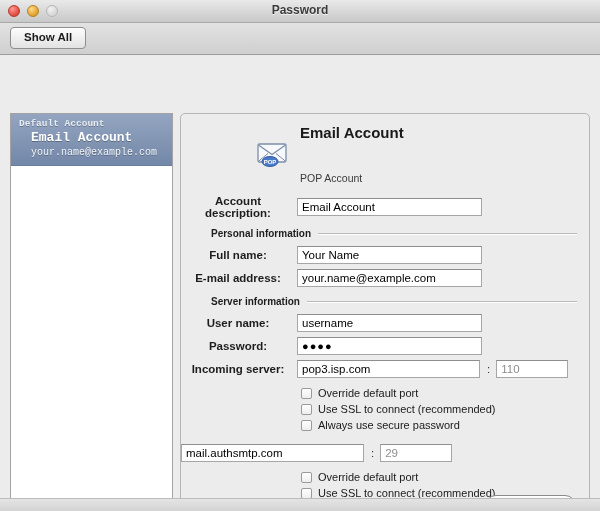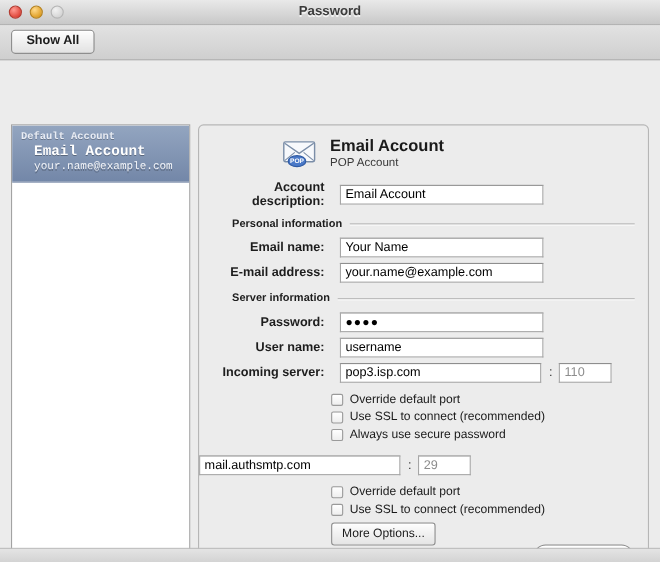--- a/index.html
+++ b/index.html
@@ -74,31 +74,31 @@
     background:linear-gradient(#f6f6f6,#e2e2e2);}
   .sbbtn.gear{width:28px;gap:2px;border-right:none;}
 
   
   .panel{position:absolute;left:180px;top:58px;width:410px;height:416px;
     background:#ececec;border:1px solid #b6b6b6;border-radius:5px;box-sizing:border-box;}
 
   .hdr{display:flex;align-items:center;gap:9px;padding:10px 0 4px 76px;}
   .mailicon{position:relative;width:34px;height:26px;flex:none;}
   .hdr-txt .h1{font-size:15px;font-weight:bold;color:#1a1a1a;line-height:17px;}
-  .hdr-txt .h2{font-size:10.5px;color:#3a3a3a;line-height:14px;}
+  .hdr-txt .h2{font-size:10.5px;color:#3a3a3a;line-height:14px;margin-top:30px;}
 
   .row{display:flex;align-items:center;margin:0 0 5px 0;}
-  .lbl{width:114px;text-align:right;padding-right:14px;font-size:11.5px;font-weight:bold;color:#1d1d1d;}
+  .lbl{width:114px;text-align:center;padding-right:2px;font-size:11.5px;font-weight:bold;color:#1d1d1d;}
   .field{height:18px;box-sizing:border-box;background:#fff;border:1px solid #a6a6a6;
     border-top-color:#8e8e8e;
     font-size:11.5px;color:#000;padding:0 4px;line-height:17px;
     font-family:"Liberation Sans","DejaVu Sans",sans-serif;}
   .field.w185{width:185px;}
   .field.server{width:183px;}
-  .field.port{width:48px;color:#8d8d8d;}
+  .field.port{width:72px;color:#8d8d8d;}
   .colon{margin:0 6px 0 7px;font-size:11.5px;color:#333;}
   .dots{letter-spacing:1px;font-size:11px;}
 
   .sect{display:flex;align-items:center;margin:9px 0 7px 0;padding-left:30px;}
   .sect .t{font-size:10px;font-weight:bold;color:#1d1d1d;white-space:nowrap;}
   .sect .ln{flex:1;height:1px;background:#b8b8b8;margin-left:7px;margin-right:12px;
     box-shadow:0 1px 0 #fff;}
 
   .chk{display:flex;align-items:center;margin:0 0 4px 120px;}
   .box{width:11px;height:11px;box-sizing:border-box;
@@ -194,41 +194,41 @@
         <div class="field w185">Email Account</div>
       </div>
 
       
       <div class="sect">
         <div class="t">Personal information</div>
         <div class="ln"></div>
       </div>
 
       <div class="row">
-        <div class="lbl">Email name:</div>
+        <div class="lbl">Full name:</div>
         <div class="field w185">Your Name</div>
       </div>
       <div class="row">
         <div class="lbl">E-mail address:</div>
         <div class="field w185">your.name@example.com</div>
       </div>
 
       
       <div class="sect">
         <div class="t">Server information</div>
         <div class="ln"></div>
       </div>
 
       <div class="row">
+        <div class="lbl">User name:</div>
+        <div class="field w185">username</div>
+      </div>
+      <div class="row">
         <div class="lbl">Password:</div>
         <div class="field w185 dots">●●●●</div>
-      </div>
-      <div class="row">
-        <div class="lbl">User name:</div>
-        <div class="field w185">username</div>
       </div>
 
       <div class="row">
         <div class="lbl">Incoming server:</div>
         <div class="field server">pop3.isp.com</div>
         <span class="colon">:</span>
         <div class="field port">110</div>
       </div>
 
       <div style="height:4px"></div>

